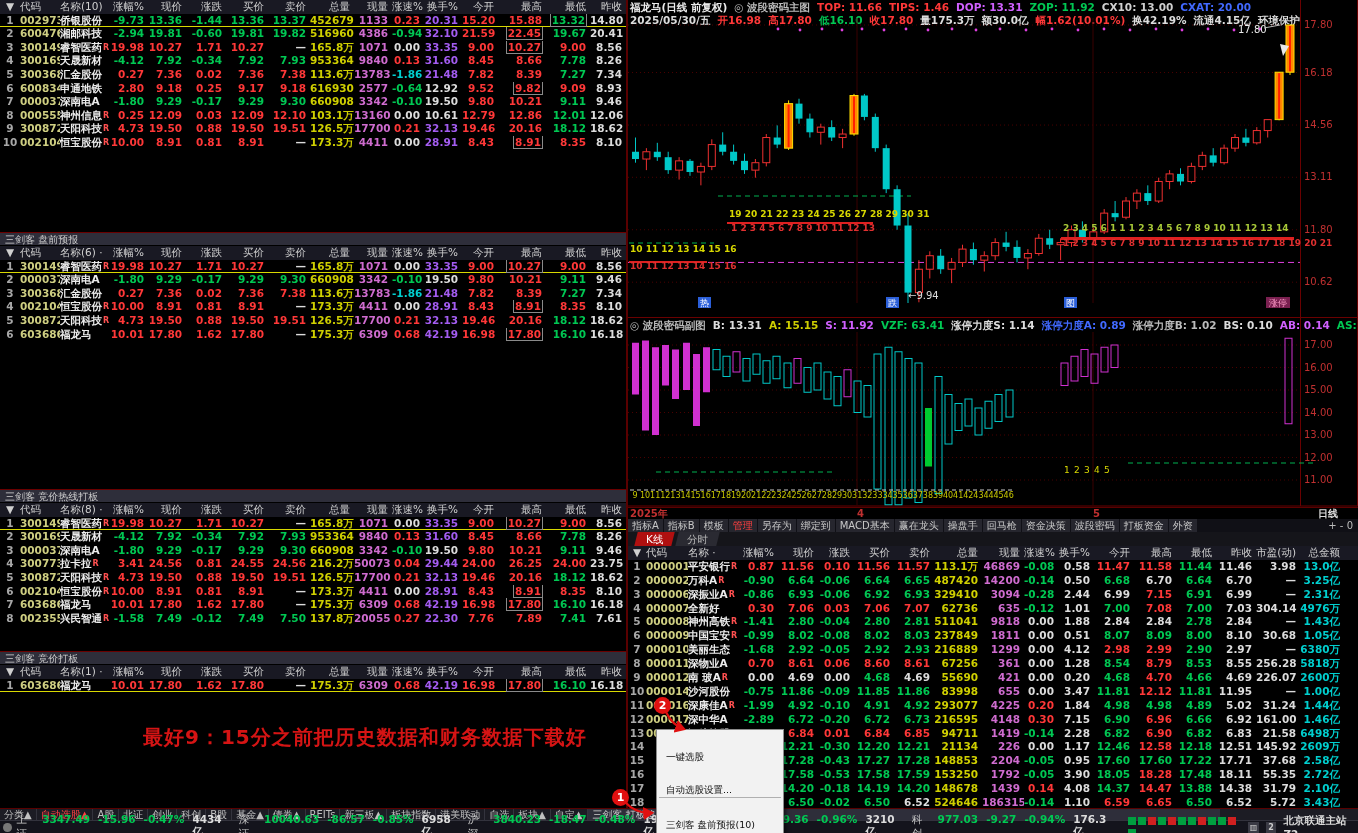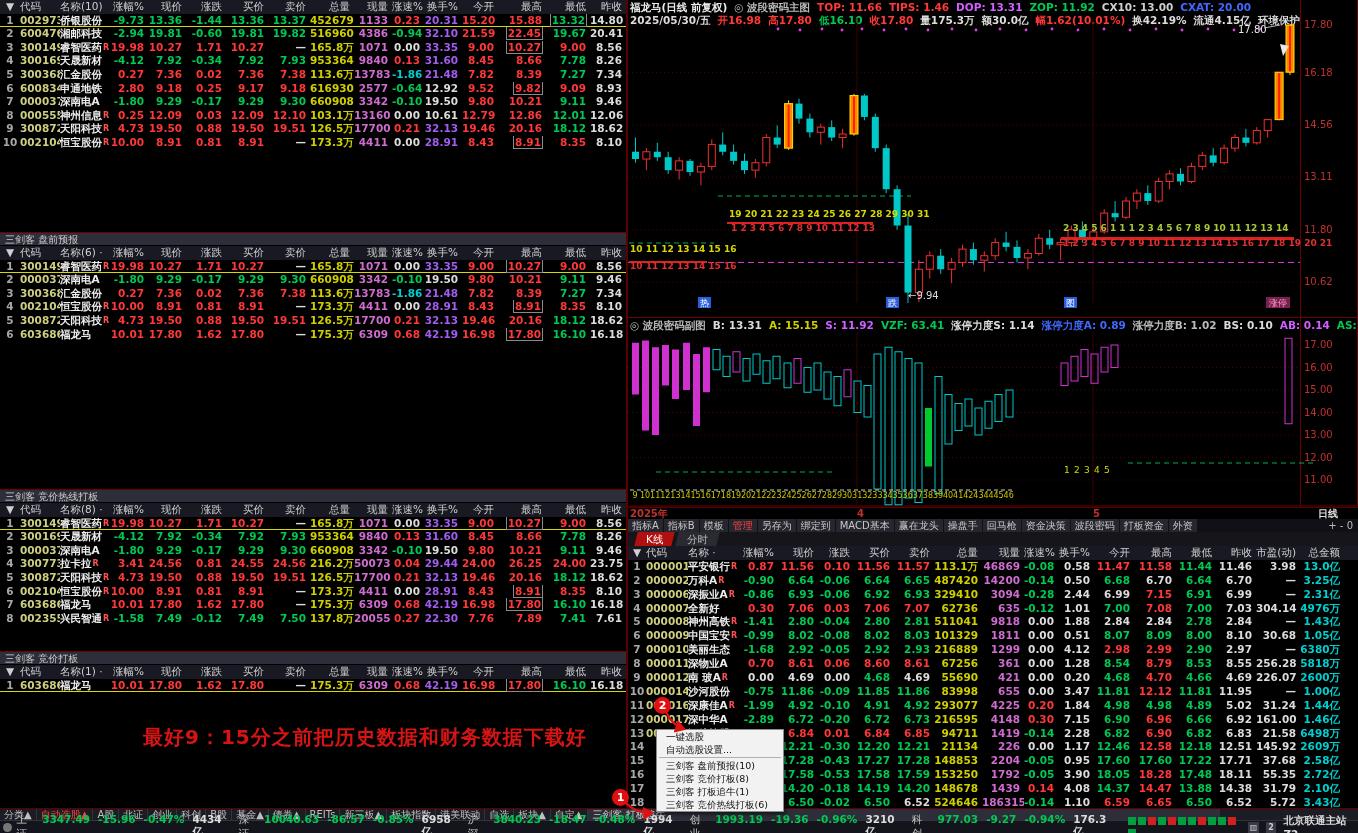--- a/index.html
+++ b/index.html
@@ -41,21 +41,21 @@
   #indicator-tabs .itab.hl{color:#ff4040;}
   #indicator-tabs .zoomctl{margin-left:auto;color:#bbb;padding-right:6px;line-height:13px;}
   #view-tabs{left:0;top:532px;width:731px;height:14px;background:#15151a;display:flex;font-size:10.5px;align-items:flex-end;}
   .ktab{background:#b01010;color:#fff;padding:0 10px;height:14px;line-height:14px;transform:skewX(-14deg);margin-left:8px;}
   .ktab>span{display:inline-block;transform:skewX(14deg);}
   .ftab{background:#2a2a32;color:#b8b8b8;padding:0 10px;height:14px;line-height:14px;transform:skewX(-14deg);margin-left:4px;}
   .ftab>span{display:inline-block;transform:skewX(14deg);}
   
   #ctx-menu{left:656px;top:729px;width:126px;background:#f2f2f2;border:1px solid #8c8c8c;
             box-shadow:2px 2px 4px rgba(0,0,0,.6);font-size:9.5px;color:#101010;z-index:30;}
-  .menu-item{height:13px;line-height:13px;padding-left:9px;white-space:nowrap;overflow:hidden;}
+  .menu-item{height:13px;line-height:13px;padding-left:9px;white-space:nowrap;overflow:hidden;margin-top:20px;}
   .menu-sep{border-top:1px solid #b0b0b0;margin:1px 2px;height:0;}
   
   #bottom-strip{left:0;top:808px;width:1358px;height:12px;background:#1c1c24;border-top:1px solid #5a0000;display:flex;font-size:10px;}
   #bottom-title{width:627px;color:#cdcdcd;padding-left:5px;line-height:12px;background:#2e2e3a;}
   #bottom-tabs{display:flex;line-height:12px;color:#c0c0c0;}
   #bottom-tabs .btab{padding:0 4px;border-right:1px solid #33333d;white-space:nowrap;}
   #bottom-tabs .btab.hl{color:#ff4040;}
   #status-bar{left:0;top:820px;width:1358px;height:13px;background:#14141c;border-top:1px solid #33333d;
               display:flex;align-items:center;font-size:10.5px;font-weight:bold;gap:5px;padding-left:3px;box-sizing:border-box;}
   .idx{display:flex;gap:4px;margin-right:9px;}
@@ -1068,21 +1068,21 @@
       </div>
       <div class="rrow">
         <div class="seq">6</div>
         <div class="code">000009</div>
         <div class="name">中国宝安<span class="rbadge">R</span></div>
         <div class="cG">-0.99</div>
         <div class="cG">8.02</div>
         <div class="cG">-0.08</div>
         <div class="cG">8.02</div>
         <div class="cG">8.03</div>
-        <div class="cY">101329</div>
+        <div class="cY">237849</div>
         <div class="cM">1811</div>
         <div class="cW">0.00</div>
         <div class="cW">0.51</div>
         <div class="cG">8.07</div>
         <div class="cG">8.09</div>
         <div class="cG">8.00</div>
         <div class="cW">8.10</div>
         <div class="cW">30.68</div>
         <div class="cC">1.05亿</div>
       </div>

